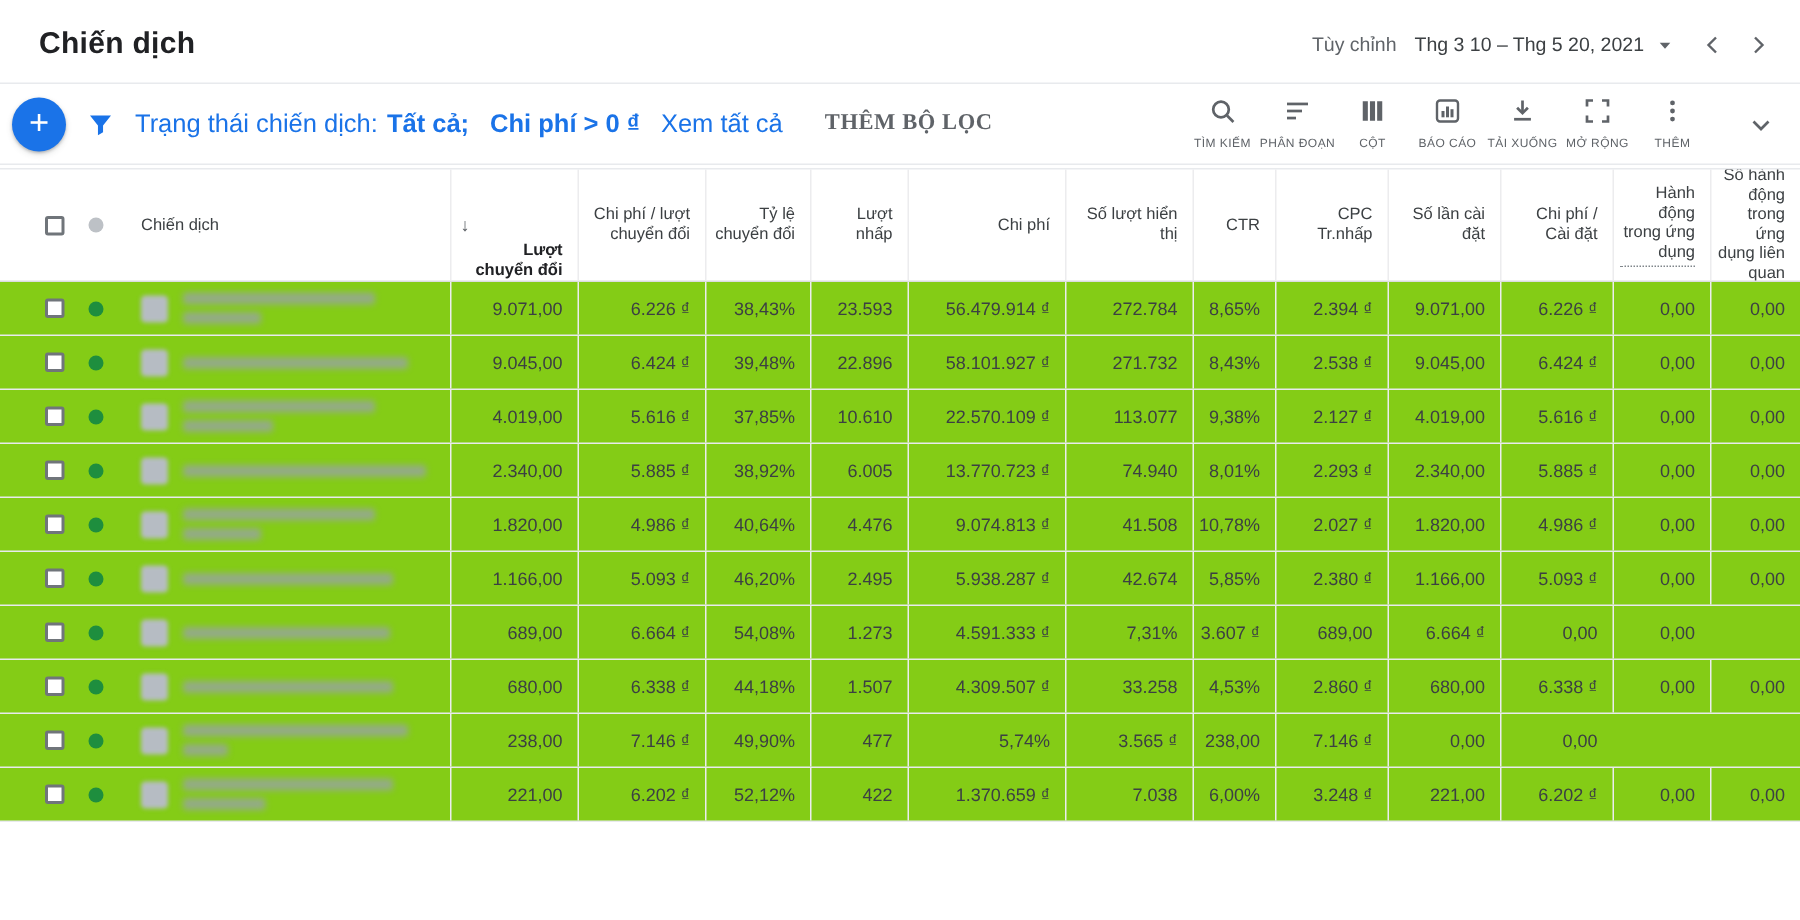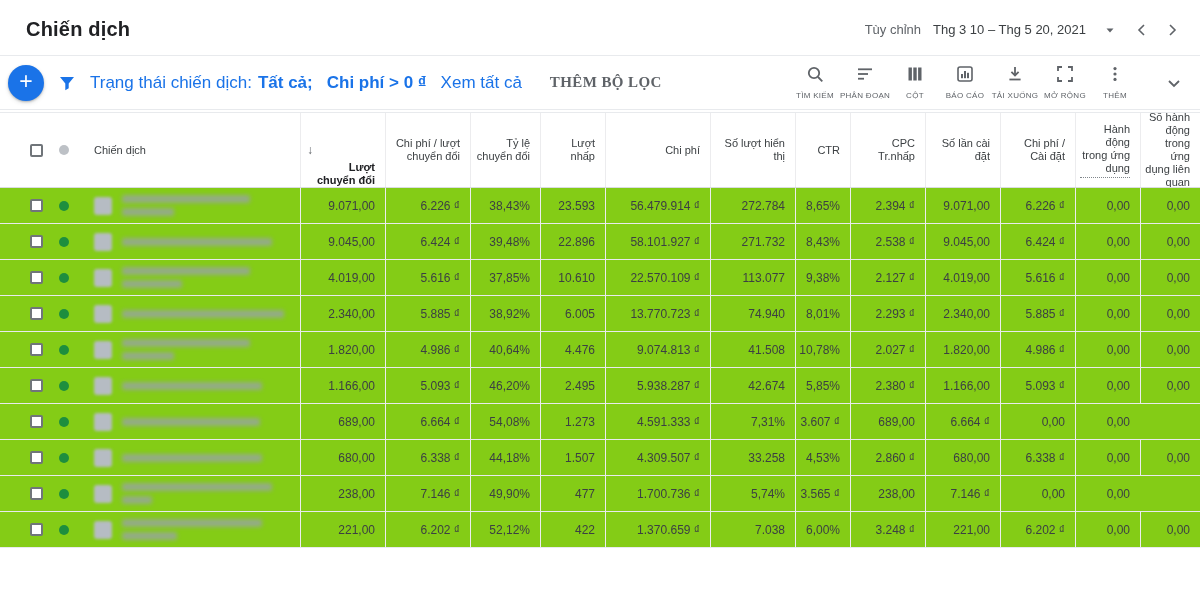--- a/index.html
+++ b/index.html
@@ -10,21 +10,21 @@
     font-family:"Liberation Sans","DejaVu Sans",sans-serif;
     font-size:12px;
   }
   
   .page-header {
     display:flex; justify-content:space-between; align-items:center;
     padding:18px 20px 14px 26px; border-bottom:1px solid #e8eaed;
   }
   .page-title { font-size:20px; font-weight:700; color:#202124; margin:0; letter-spacing:.2px; }
   .date-controls { display:flex; align-items:center; gap:12px; font-size:13px; color:#5f6368; }
-  .date-picker { display:flex; align-items:center; gap:18px; cursor:pointer; }
+  .date-picker { display:flex; align-items:center; gap:8px; cursor:pointer; }
   .date-text { color:#3c4043; }
   .nav-chevrons { display:flex; align-items:center; gap:14px; margin-left:6px; }
   .iconbtn { display:inline-flex; align-items:center; justify-content:center; cursor:pointer; }
 
   
   .toolbar {
     height:54px; display:flex; align-items:center;
     border-bottom:1px solid #e8eaed; padding:0 14px 0 8px; gap:14px;
   }
   .add-btn {
@@ -481,21 +481,20 @@
             <span class="app-icon"></span>
             <span class="bars">
               <span class="bar" style="width: 150px;"></span>
               <span class="bar" style="width: 30px;"></span>
             </span>
           </div>
           <div class="cell num bl">238,00</div>
           <div class="cell num bl">7.146 ₫</div>
           <div class="cell num bl">49,90%</div>
           <div class="cell num bl">477</div>
-          <div class="cell num bl">1.700.736 ₫</div>
           <div class="cell num bl">5,74%</div>
           <div class="cell num bl">3.565 ₫</div>
           <div class="cell num bl">238,00</div>
           <div class="cell num bl">7.146 ₫</div>
           <div class="cell num bl">0,00</div>
           <div class="cell num bl">0,00</div>
         </div>
         <div class="grid trow">
           <div class="cell check-cell">
             <span class="checkbox"></span>

